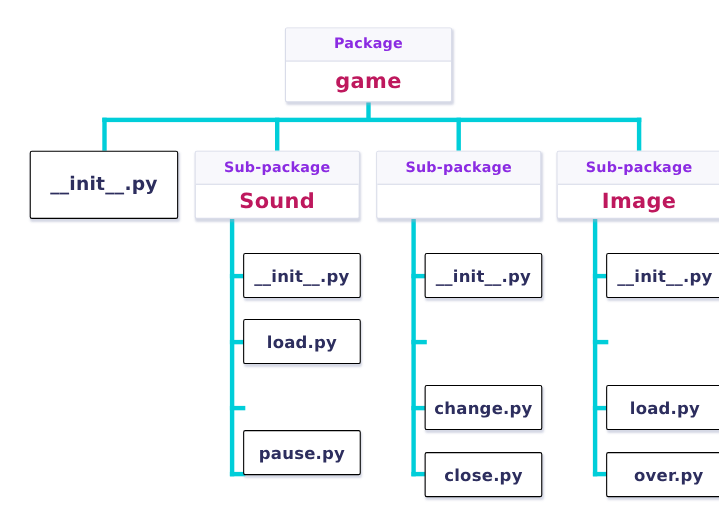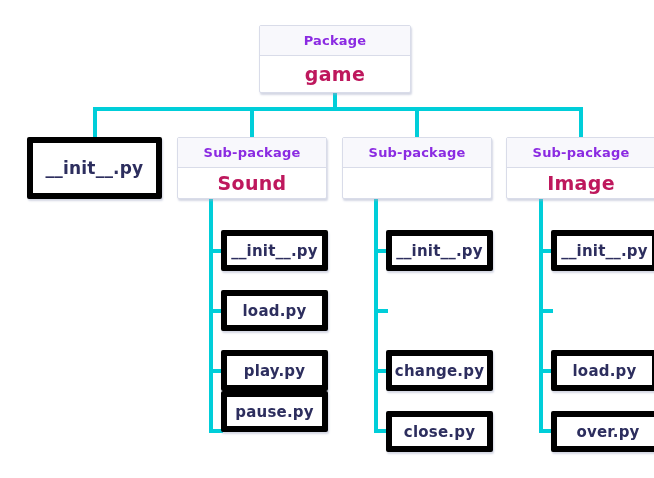--- a/index.html
+++ b/index.html
@@ -55,21 +55,21 @@
     justify-content: center;
     color: #be185d;
     font-size: 19px;
     font-weight: 700;
     letter-spacing: 0.3px;
   }
   .file-node {
     position: absolute;
     box-sizing: border-box;
     background: #ffffff;
-    border: 6px solid #000000;
+    border: 1px solid #000000;
     border-radius: 2px;
     box-shadow: 1px 2px 2px rgba(160, 166, 195, 0.45);
     display: flex;
     align-items: center;
     justify-content: center;
     color: #2d2e5e;
     font-size: 15px;
     font-weight: 700;
     letter-spacing: 0.2px;
     z-index: 2;
@@ -128,23 +128,20 @@
     <div class="node-body">
       <span>Sound</span>
     </div>
   </div>
   <div class="file-node" style="left:202px; top:230px; width:107px; height:41px;">
     <span>__init__.py</span>
   </div>
   <div class="file-node" style="left:202px; top:290px; width:107px; height:41px;">
     <span>load.py</span>
   </div>
-  <div class="file-node" style="left:202px; top:350px; width:107px; height:41px;">
-    <span>play.py</span>
-  </div>
   <div class="file-node" style="left:202px; top:391px; width:107px; height:41px;">
     <span>pause.py</span>
   </div>
 
   <div class="node" style="left:323px; top:137px; width:150px; height:62px;">
     <div class="node-header">
       <span>Sub-package</span>
     </div>
   </div>
   <div class="file-node" style="left:367px; top:230px; width:107px; height:41px;">

